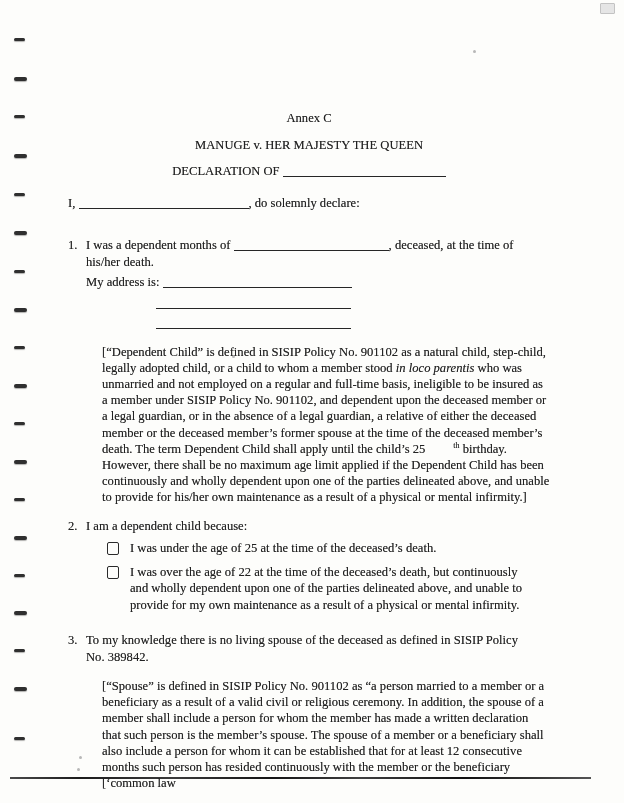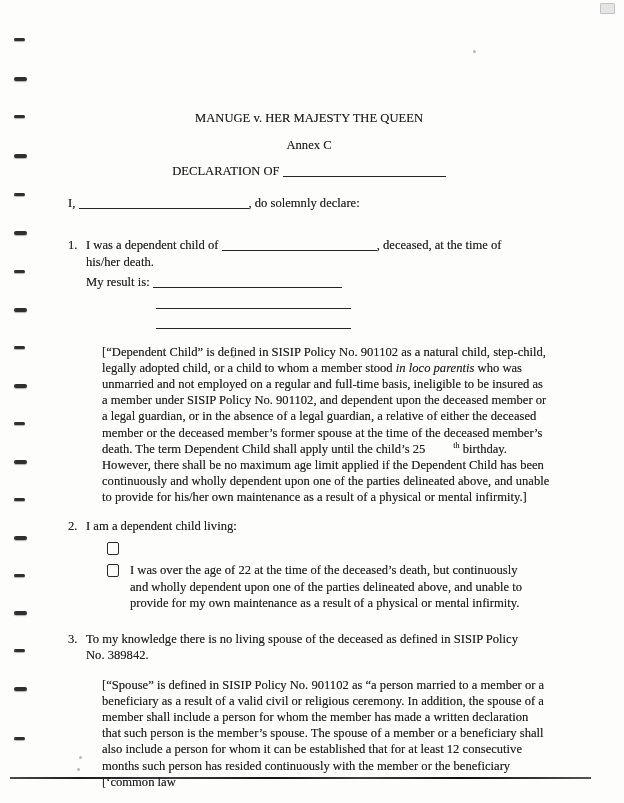--- a/index.html
+++ b/index.html
@@ -70,44 +70,45 @@
       <div class="dot" style="left: 79px; top: 756px;"></div>
       <div class="dot" style="left: 77px; top: 768px;"></div>
       <div class="dot" style="left: 473px; top: 50px;"></div>
       <div class="dot" style="left: 232px; top: 355px;"></div>
     </div>
   <div class="tr-mark"></div>
   <div class="bottom-line" id="bottomLine" style="top: 777px;"></div>
 
   <div class="content">
 
+    <p class="center">Annex C</p>
     <p class="center">MANUGE v. HER MAJESTY THE QUEEN</p>
-    <p class="center">Annex C</p>
     <p class="center decl"><span>DECLARATION OF</span> <span class="blank w163"></span></p>
 
     <p class="opening"><span>I,</span> <span class="blank w170"></span><span>, do solemnly declare:</span></p>
 
     <div class="li">
       <span class="num">1.</span>
       <div class="li-body">
-        <div><span>I was a dependent child of</span> <span class="blank w155"></span><span>, deceased, at the time of his/her death.</span></div>
-        <div class="addr-row"><span>My result is:</span> <span class="blank w189"></span></div>
+        <div><span>I was a dependent months of</span> <span class="blank w155"></span><span>, deceased, at the time of his/her death.</span></div>
+        <div class="addr-row"><span>My address is:</span> <span class="blank w189"></span></div>
         <div class="addr-row indent"><span class="blank w195"></span></div>
         <div class="addr-row indent"><span class="blank w195"></span></div>
       </div>
     </div>
 
     <p class="def"><span>[“Dependent Child” is defined in SISIP Policy No. 901102 as a natural child, step-child, legally adopted child, or a child to whom a member stood </span><span class="it">in loco parentis</span><span> who was unmarried and not employed on a regular and full-time basis, ineligible to be insured as a member under SISIP Policy No. 901102, and dependent upon the deceased member or a legal guardian, or in the absence of a legal guardian, a relative of either the deceased member or the deceased member’s former spouse at the time of the deceased member’s death.  The term Dependent Child shall apply until the child’s 25</span><sup>th</sup><span> birthday.  However, there shall be no maximum age limit applied if the Dependent Child has been continuously and wholly dependent upon one of the parties delineated above, and unable to provide for his/her own maintenance as a result of a physical or mental infirmity.]</span></p>
 
     <div class="li li2">
       <span class="num">2.</span>
       <div class="li-body">
-        <div>I am a dependent child living:</div>
+        <div>I am a dependent child because:</div>
         <div class="option">
           <span class="cb"></span>
+          <span class="opt-text">I was under the age of 25 at the time of the deceased’s death.</span>
         </div>
         <div class="option">
           <span class="cb"></span>
           <span class="opt-text">I was over the age of 22 at the time of the deceased’s death, but continuously and wholly dependent upon one of the parties delineated above, and unable to provide for my own maintenance as a result of a physical or mental infirmity.</span>
         </div>
       </div>
     </div>
 
     <div class="li li3">
       <span class="num">3.</span>

